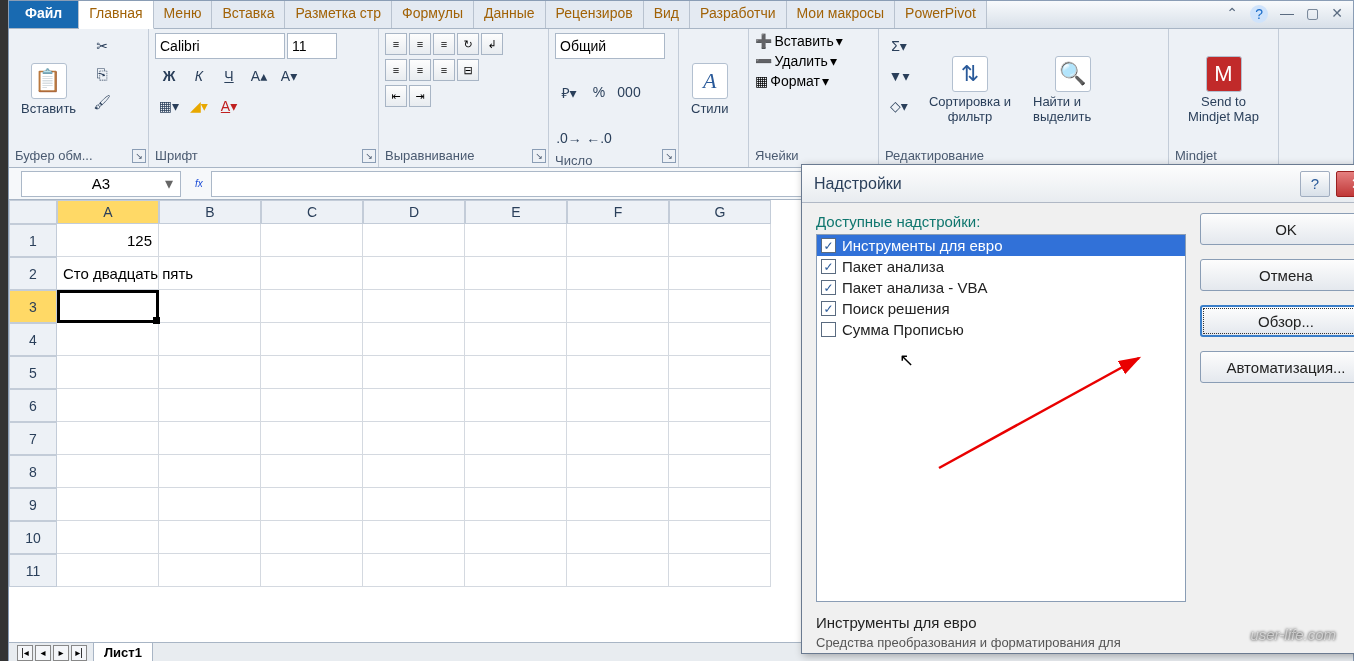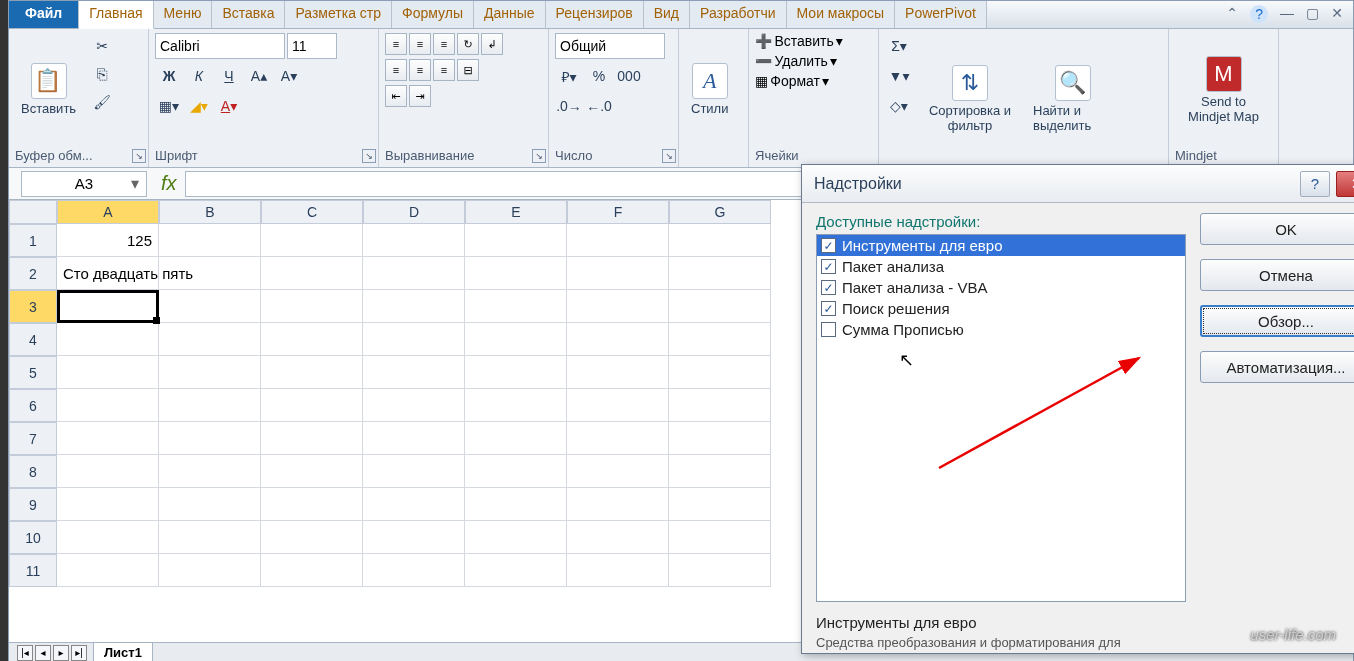--- a/index.html
+++ b/index.html
@@ -25,22 +25,22 @@
 .col { display: flex; flex-direction: column; gap: 2px; }
 .row { display: flex; gap: 2px; align-items: center; }
 .font-select { height: 26px; border: 1px solid #abb8c8; background: #fff; font-size: 14px; padding: 2px 4px; }
 .font-name { width: 130px; }
 .font-size { width: 50px; }
 .align-btn { width: 22px; height: 22px; background: linear-gradient(#fdfdfd,#e8ecf0); border: 1px solid #a8b5c5; display: flex; align-items: center; justify-content: center; font-size: 11px; cursor: pointer; }
 .launcher { position: absolute; right: 2px; bottom: 4px; width: 14px; height: 14px; border: 1px solid #8a9db5; font-size: 9px; display: flex; align-items: center; justify-content: center; cursor: pointer; color: #4a5a70; }
 
 
 .formula-bar { display: flex; height: 32px; background: #f6f8fa; border-bottom: 1px solid #a8b5c5; align-items: center; }
-.name-box { width: 126px; height: 26px; border: 1px solid #abb8c8; background: #fff; margin: 0 6px 0 12px; font-size: 15px; padding: 2px 8px; text-align: center; }
-.fx-label { font-style: italic; color: #4d7c0f; font-size: 20px; padding: 0 8px; }
+.name-box { width: 160px; height: 26px; border: 1px solid #abb8c8; background: #fff; margin: 0 6px 0 12px; font-size: 15px; padding: 2px 8px; text-align: center; }
+.fx-label { font-style: italic; color: #1d4ed8; font-size: 10px; padding: 0 8px; }
 .formula-input { flex: 1; height: 26px; border: 1px solid #abb8c8; background: #fff; font-size: 14px; padding: 2px 6px; }
 
 
 .grid-area { display: flex; height: 442px; background: #fff; overflow:hidden; }
 .row-headers { display: flex; flex-direction: column; width: 48px; }
 .corner { width: 48px; height: 24px; background: #edf1f6; border: 1px solid #c3ccd8; }
 .row-head { height: 33px; background: #edf1f6; border: 1px solid #c3ccd8; display: flex; align-items: center; justify-content: center; font-size: 14px; color: #2a3f5a; }
 .row-head.active { background: #ffd966; }
 .cols { flex: 1; position: relative; }
 .col-heads { display: flex; height: 24px; }
@@ -174,21 +174,21 @@
           <div class="align-btn">⇥</div>
         </div>
       </div>
         </div>
       <div class="group-label">Выравнивание</div>
       <div class="launcher">↘</div>
     </div>
 
     <div class="group" style="width:130px">
       <div class="group-body">
-          <div class="col" style="gap:4px">
+          <div class="col" style="gap:20px">
         <input class="font-select" style="width: 110px;" value="Общий">
         <div class="row">
           <div class="btn-sm">₽▾</div>
           <div class="btn-sm">%</div>
           <div class="btn-sm">000</div>
         </div>
         <div class="row">
           <div class="btn-sm">.0→</div>
           <div class="btn-sm">←.0</div>
         </div>
@@ -228,20 +228,21 @@
         </div>
         <div class="btn-lg">
           <div class="ico">⇅</div>
           <span style="text-align:center;max-width:90px">Сортировка и фильтр</span>
         </div>
         <div class="btn-lg">
           <div class="ico">🔍</div>
           <span style="text-align:left;max-width:80px">Найти и выделить</span>
         </div>
       </div>
+      <div class="group-label">Редактирование</div>
     </div>
 
     <div class="group" style="width:110px">
       <div class="group-body">
         <div class="btn-lg">
           <div class="ico" style="background:#c12a2a;color:#fff">M</div>
           <span style="text-align:center;max-width:90px">Send to Mindjet Map</span>
         </div>
       </div>
       <div class="group-label">Mindjet</div>

